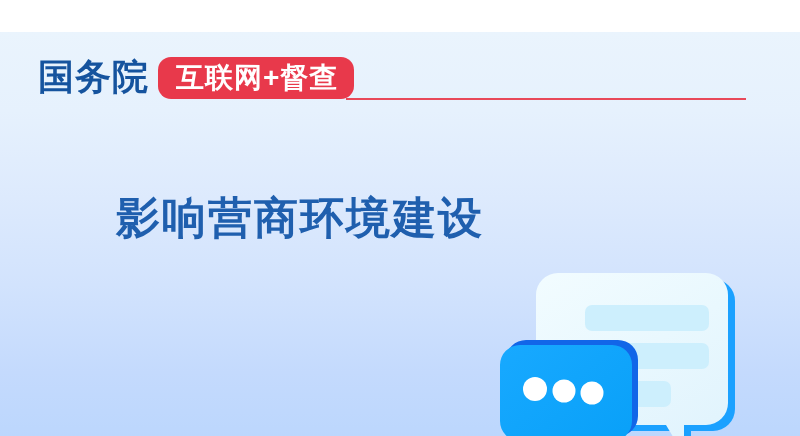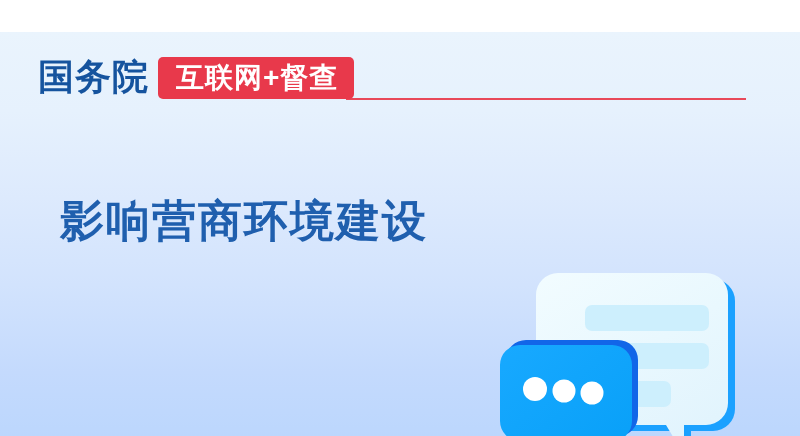--- a/index.html
+++ b/index.html
@@ -42,21 +42,21 @@
     color: #15539e;
     white-space: nowrap;
   }
 
   .badge {
     position: absolute;
     left: 158px;
     top: 25px;
     height: 42px;
     padding: 0 16px 0 18px;
-    border-radius: 5px;
+    border-radius: 13px;
     background: #e8394b;
     display: flex;
     align-items: center;
     box-sizing: border-box;
   }
 
   .badge-label {
     font-size: 28px;
     line-height: 28px;
     font-weight: bold;
@@ -74,20 +74,22 @@
     background: #e8394b;
     opacity: 0.92;
   }
 
   
   .title-block {
     position: absolute;
     left: 60px;
     top: 158px;
     width: 480px;
+    text-align: center;
+    font-family: Liberation Mono, monospace;
   }
 
   .title-line {
     font-size: 44px;
     line-height: 62px;
     font-weight: bold;
     letter-spacing: 2px;
     color: #1f5fae;
     white-space: nowrap;
   }

